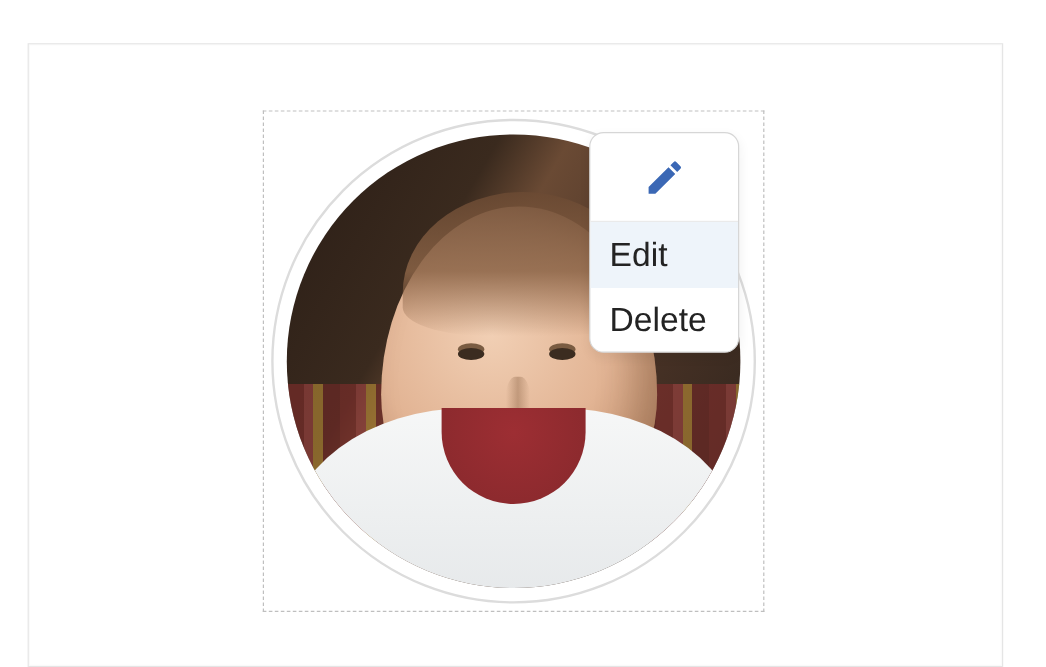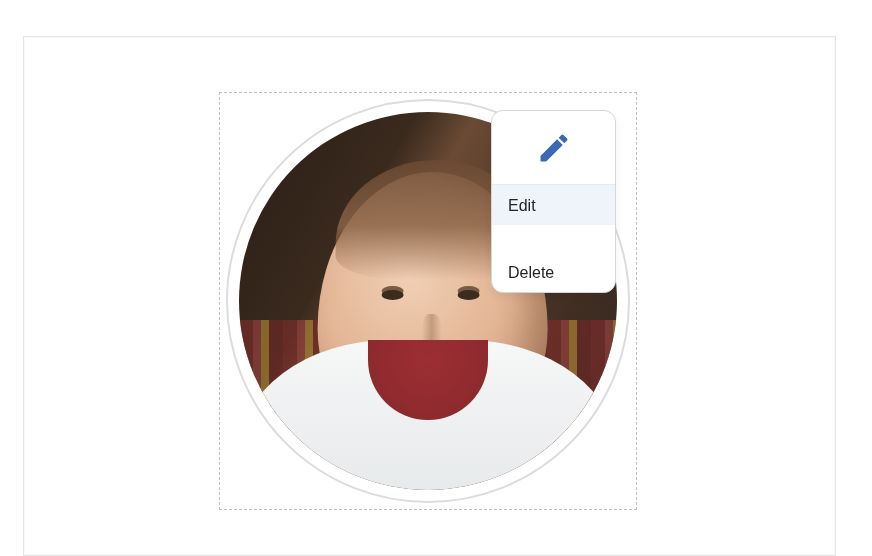--- a/index.html
+++ b/index.html
@@ -167,32 +167,31 @@
       height: 74px;
       display: flex;
       align-items: center;
       justify-content: center;
       border-bottom: 1px solid #eaeaea;
       cursor: pointer;
     }
     .popover-list { list-style: none; }
     .popover-item {
       padding: 10px 16px;
-      font-size: 16px;
+      font-size: 28px;
       line-height: 1.2;
       color: #232323;
       cursor: pointer;
       border-top: 1px solid rgba(0,0,0,0.0);
     }
     .popover-item.hover {
       background: #eef4fa;
     }
     .popover-item + .popover-item {
       border-top: none;
-      margin-top: 28px;
     }
     .pencil-icon svg { display: block; }
   </style>
 </head>
 <body>
 
 <div class="outer-frame"></div>
 
 <div class="dashed-box">
   <div class="avatar-ring">

